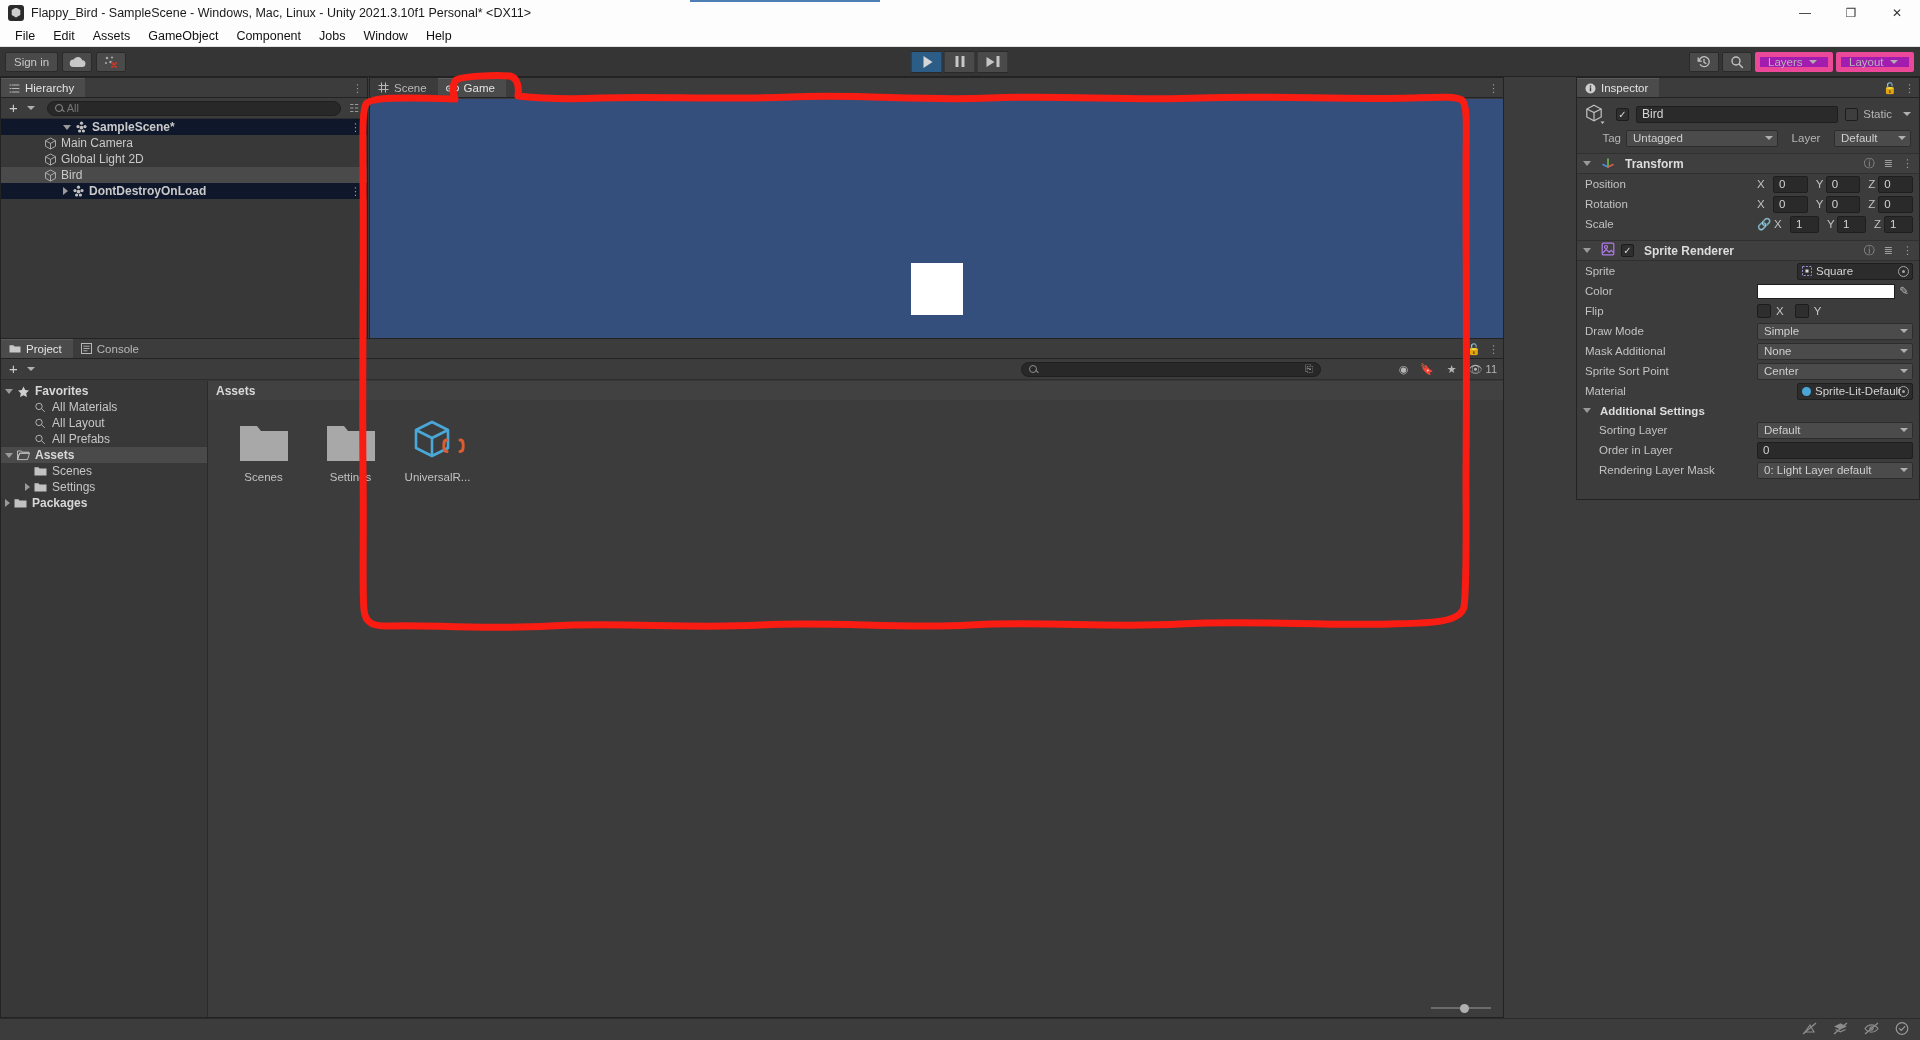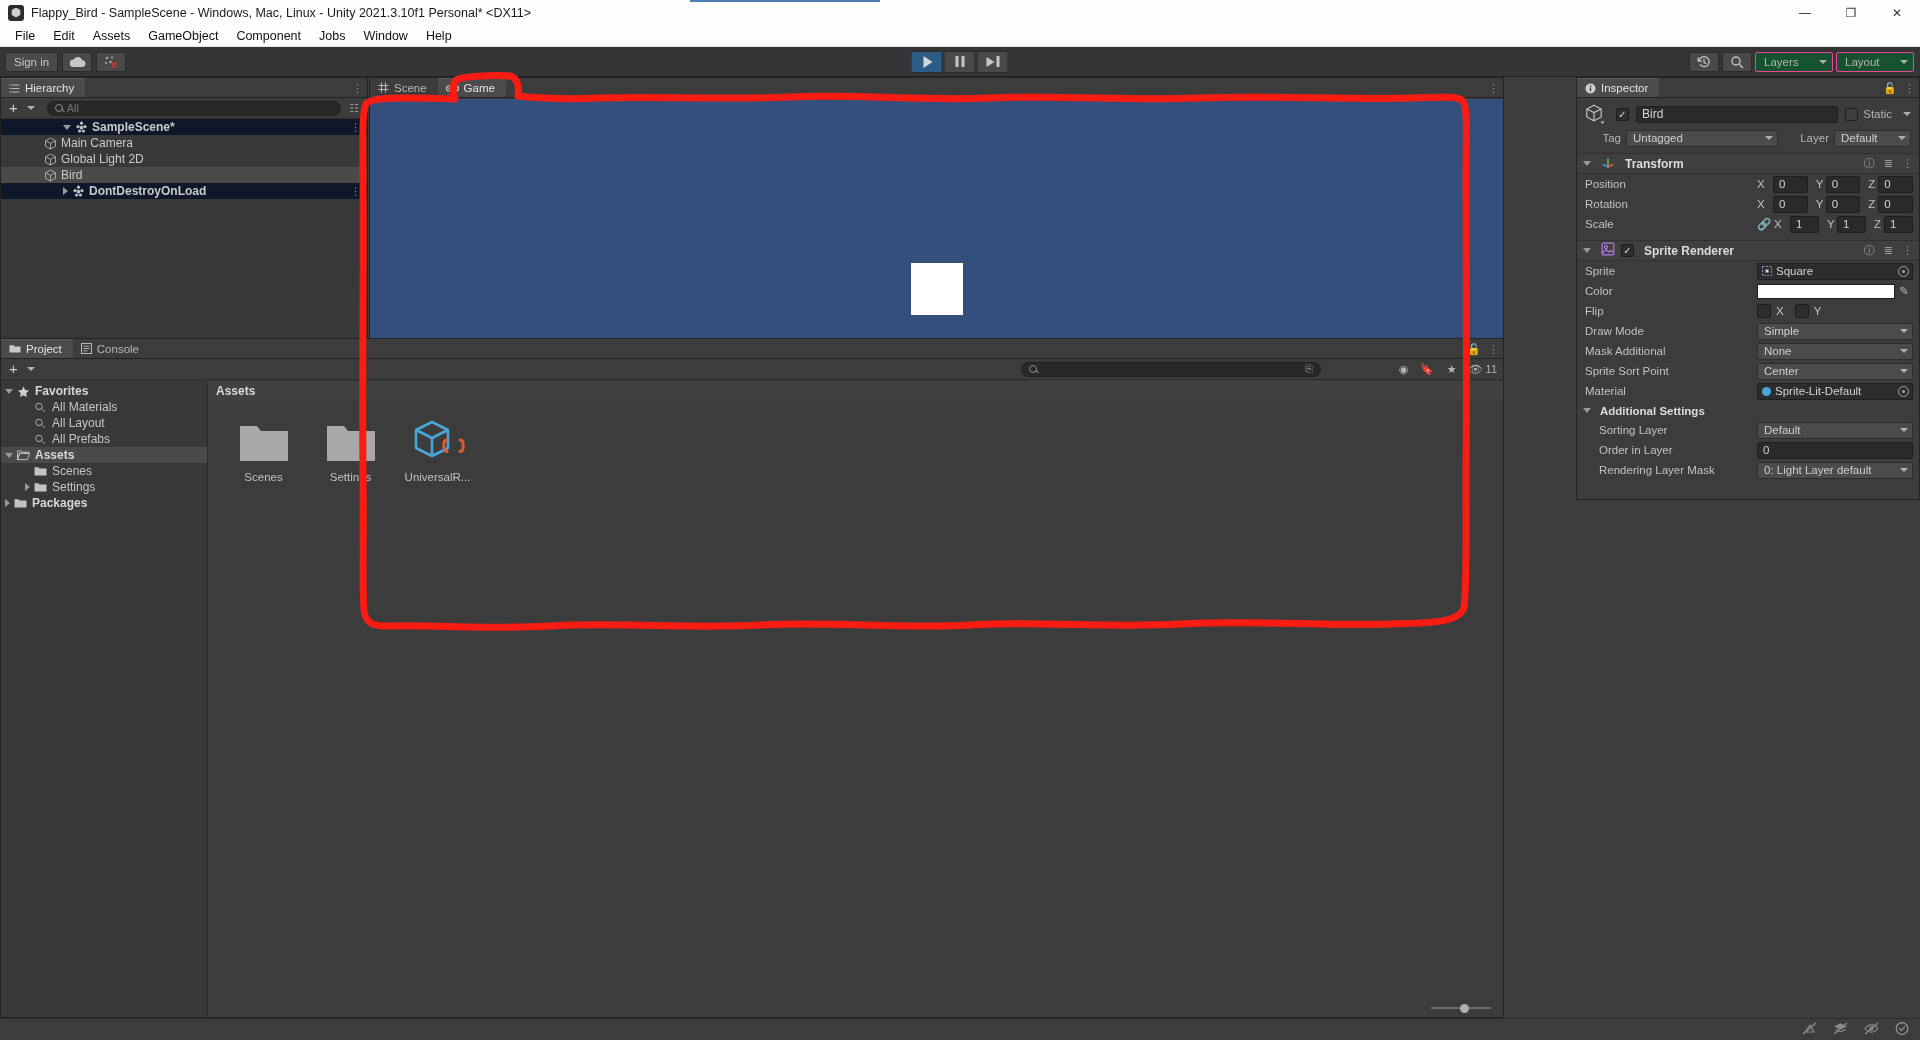--- a/index.html
+++ b/index.html
@@ -63,22 +63,22 @@
   }
   .pbtn.active { background:#2c5d87; }
   .tri { width:0;height:0;border-left:9px solid #d6d6d6;border-top:6px solid transparent;border-bottom:6px solid transparent;margin-left:2px;}
   .pause-b { display:flex; gap:3px; }
   .pause-b i { display:block; width:3px; height:11px; background:#c6c6c6;}
   .step-b { display:flex; align-items:center; gap:2px;}
   .step-b .t{width:0;height:0;border-left:8px solid #c6c6c6;border-top:5.5px solid transparent;border-bottom:5.5px solid transparent;}
   .step-b .b{width:3px;height:11px;background:#c6c6c6;}
   .tb-right { position:absolute; right:6px; display:flex; align-items:center; gap:3px;}
   .dd-tb {
-    height:20px; min-width:78px; background:#14532d; border:1px solid #ec4899; border-radius:2px;
-    display:flex; align-items:center; justify-content:space-between; padding:0 5px 0 8px; color:#b5b5b5; font-size:11.5px;
+    height:20px; min-width:78px; background:#a21caf; border:5px solid #ec4899; border-radius:2px;
+    display:flex; align-items:center; justify-content:flex-start; padding:0 5px 0 8px; color:#b5b5b5; font-size:11.5px;
   }
   .caret { width:0;height:0;border-left:4px solid transparent;border-right:4px solid transparent;border-top:4px solid #b0b0b0; margin-left:6px;}
 
   
   .workspace { position:absolute; top:77px; left:0; right:0; bottom:22px; }
   .panel { position:absolute; background:#383838; border:1px solid #232323; }
   .panel-tabs {
     height:20px; background:#3c3c3c; display:flex; align-items:stretch;
     border-bottom:1px solid #232323; position:relative;
   }
@@ -160,21 +160,21 @@
   }
   .comp-title { font-weight:bold; font-size:12px; color:#dcdcdc; margin-left:4px;}
   .comp-icons { position:absolute; right:6px; display:flex; align-items:center; gap:9px; color:#9d9d9d; font-size:11px;}
   .prop-row { height:20px; display:flex; align-items:center; padding:0 6px 0 8px; font-size:11.5px;}
   .prop-lbl { width:172px; color:#c2c2c2; flex:none;}
   .num-field { flex:1; height:17px; background:#2a2a2a; border:1px solid #1e1e1e; border-radius:2px; display:flex;align-items:center;padding:0 5px;color:#d3d3d3;}
   .axis { width:14px; color:#c2c2c2; flex:none; text-align:left; }
   .vecgrp { display:flex; flex:1; gap:2px; align-items:center;}
   .ofield {
     flex:1; height:17px; background:#2c2c2c; border:1px solid #1e1e1e; border-radius:2px;
-    display:flex; align-items:center; padding:0 4px; color:#d3d3d3; gap:4px; position:relative;
+    display:flex; align-items:center; padding:0 4px; color:#d3d3d3; gap:4px; position:relative;margin-left:40px;
   }
   .ofield .target { position:absolute;right:3px; width:11px;height:11px;border:1.2px solid #a5a5a5;border-radius:50%;display:flex;align-items:center;justify-content:center;}
   .ofield .target:after{content:"";width:3px;height:3px;border-radius:50%;background:#a5a5a5;}
   .colorfield { flex:1; height:15px; background:#ffffff; border:1px solid #1e1e1e;}
   .subhdr { height:19px; display:flex; align-items:center; gap:5px; padding-left:6px; font-weight:bold; font-size:11.5px; color:#dcdcdc;}
   .flip-grp { display:flex; align-items:center; gap:5px; flex:1;}
   .flipbox { width:14px;height:14px;background:#2e2e2e;border:1px solid #1c1c1c;border-radius:2px;}
 
   
   #project { left:0; right:416px; bottom:0; height:680px; }
@@ -485,21 +485,21 @@
               <span>Static</span>
               <span class="caret"></span>
             </span>
           </div>
           <div class="insp-row2">
             <span class="lbl-sm" style="width:36px;text-align:right">Tag</span>
             <span class="dd-field" style="width:152px">
               <span>Untagged</span>
                 <span class="caret"></span>
             </span>
-            <span class="lbl-sm" style="width:46px;text-align:right">Layer</span>
+            <span class="lbl-sm" style="width:46px;text-align:center">Layer</span>
             <span class="dd-field" style="flex:1">
               <span>Default</span>
                 <span class="caret"></span>
             </span>
           </div>
         </div>
 
         <div class="comp-header">
           <span class="arrow-d"></span>
           <span>

